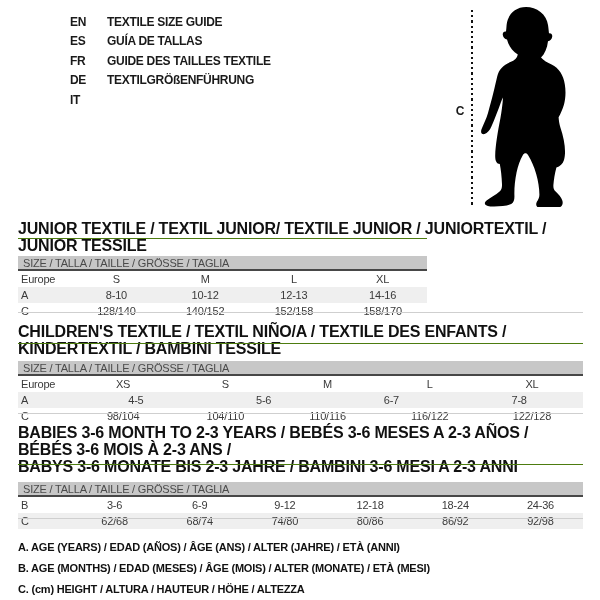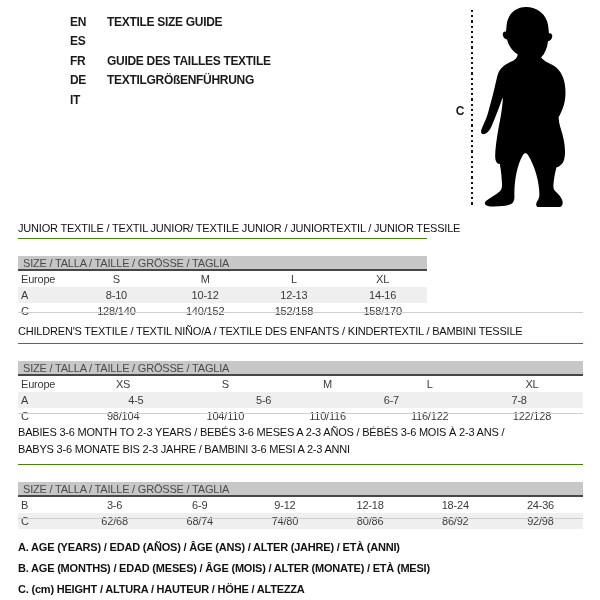--- a/index.html
+++ b/index.html
@@ -14,21 +14,21 @@
   .lang-code{width:37px;margin-left:48px;}
   
   .figure-svg{position:absolute;left:477px;top:6px;}
   .dash-line{
     position:absolute;left:471px;top:10px;width:2px;height:198px;
     background:repeating-linear-gradient(to bottom,#111 0px,#111 2.2px,transparent 2.2px,transparent 5.2px);
   }
   .height-label{position:absolute;left:452px;top:104px;width:16px;text-align:center;
     font-size:12px;font-weight:bold;}
   
-  .sec-title{position:absolute;left:18px;width:566px;font-size:11px;font-weight:normal;
+  .sec-title{position:absolute;left:18px;width:566px;font-size:16px;font-weight:bold;
     letter-spacing:-0.2px;color:#111;line-height:17px;}
   
   .size-table{position:absolute;left:18px;border-top:1px solid #4d7c0f;padding-top:17px;
     font-size:11px;letter-spacing:-0.2px;color:#3a3a3a;}
   .t-narrow{width:409px;}
   .t-wide{width:565px;}
   .size-head{height:15px;line-height:15px;background:#c7c7c7;color:#4a4a4a;
     padding-left:5px;border-bottom:2px solid #474747;box-sizing:border-box;}
   .trow{display:flex;height:16px;line-height:16px;}
   .trow.shaded{background:#efefef;}
@@ -43,20 +43,21 @@
 </head>
 <body>
 
 <div class="lang-list">
   <div class="lang-row">
     <span class="lang-code">EN</span>
     <span>TEXTILE SIZE GUIDE</span>
   </div>
   <div class="lang-row">
     <span class="lang-code">ES</span>
+    <span>GUÍA DE TALLAS</span>
   </div>
   <div class="lang-row">
     <span class="lang-code">FR</span>
     <span>GUIDE DES TAILLES TEXTILE</span>
   </div>
   <div class="lang-row">
     <span class="lang-code">DE</span>
     <span>TEXTILGRÖßENFÜHRUNG</span>
   </div>
   <div class="lang-row">

